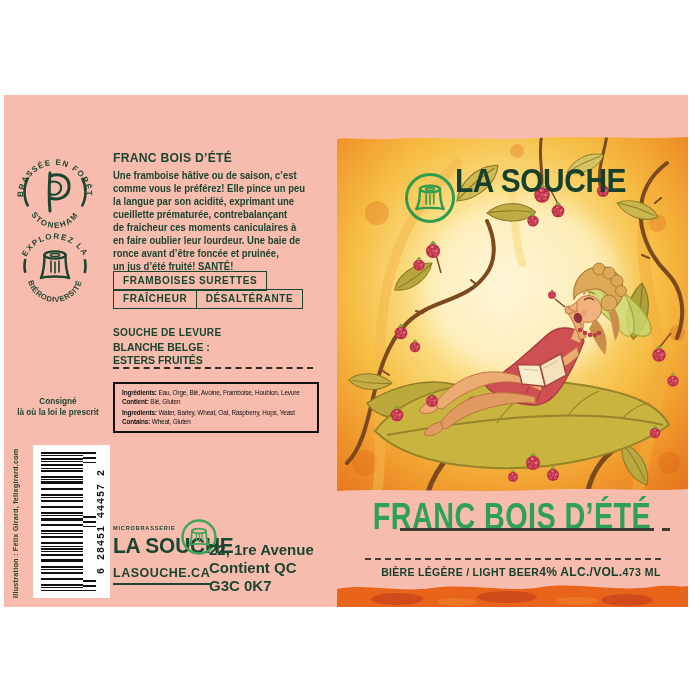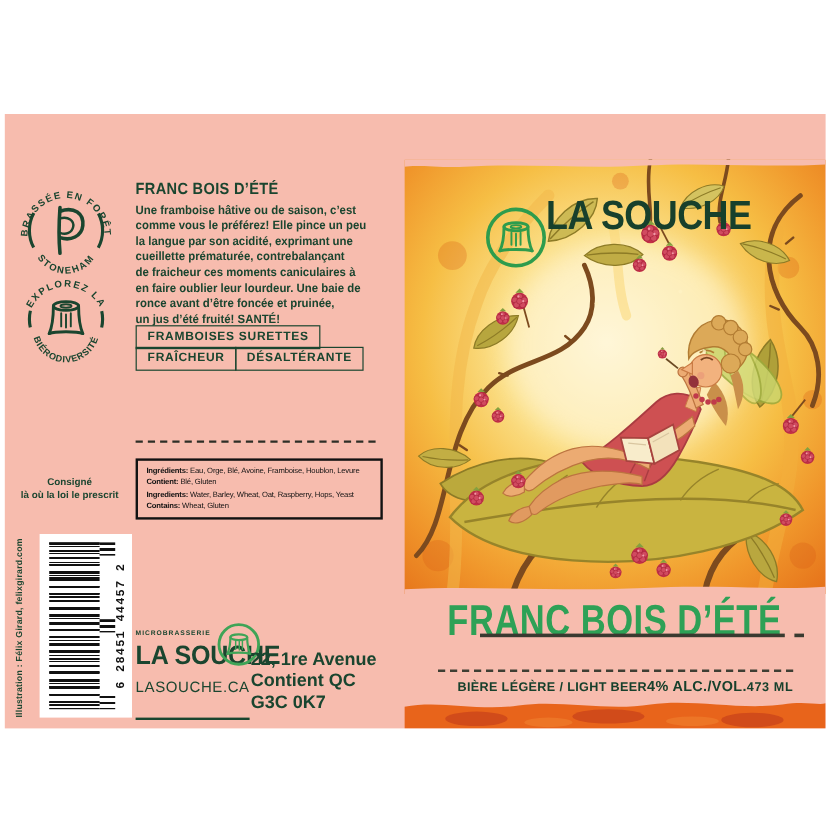--- a/index.html
+++ b/index.html
@@ -56,22 +56,22 @@
     background-image:repeating-linear-gradient(180deg,#111 0 2px,transparent 2px 5px);}
   .bdigits{position:absolute;right:1px;top:0;height:100%;width:13px;writing-mode:vertical-rl;
     transform:rotate(180deg);text-align:center;font-family:"Liberation Mono",monospace;
     font-size:10px;font-weight:700;color:#111;letter-spacing:1px;}
 
   .brandblock{position:absolute;left:109px;top:430px;color:#1A452F;}
   .brand-small{font-size:5.6px;font-weight:800;letter-spacing:.8px;margin-bottom:2px;}
   .brand-name{font-size:22px;font-weight:900;letter-spacing:-.2px;transform:scaleX(.95);
               transform-origin:left center;white-space:nowrap;}
   .badge-small{position:absolute;left:176px;top:423px;}
-  .website{position:absolute;left:109px;top:471px;color:#1A452F;font-size:12.5px;font-weight:400;
-           letter-spacing:.5px;border-bottom:2.5px solid #1A452F;padding-bottom:18px;}
+  .website{position:absolute;left:109px;top:471px;color:#1A452F;font-size:12.5px;font-weight:700;
+           letter-spacing:.5px;border-bottom:2.5px solid #1A452F;padding-bottom:3px;}
   .address{position:absolute;left:205px;top:446px;color:#1A452F;font-size:15px;font-weight:600;
            line-height:18px;}
 
   
   .rpanel{position:absolute;left:333px;top:0;width:351px;height:512px;}
   .illus{position:absolute;left:0;top:38px;width:351px;height:362px;}
   .rlogo-text{position:absolute;left:118px;top:66px;color:#17402C;font-size:34px;font-weight:900;
               letter-spacing:-.5px;transform:scaleX(.88);transform-origin:left center;white-space:nowrap;}
   .rlogo-badge{position:absolute;left:66px;top:76px;}
 
@@ -145,20 +145,25 @@
     <div class="tags">
       <div class="tagrow">
           <span class="tag">FRAMBOISES SURETTES</span>
         </div>
       <div class="tagrow tagrow2">
         <span class="tag">FRAÎCHEUR</span>
         <span class="tag">DÉSALTÉRANTE</span>
       </div>
     </div>
 
+    <div class="yeast">
+      <div class="yh">SOUCHE DE LEVURE</div>
+      <div class="yl">BLANCHE BELGE :</div>
+      <div class="yl">ESTERS FRUITÉS</div>
+    </div>
 
     <div class="dashline"></div>
 
     <div class="ingr">
       <div><b>Ingrédients:</b><span> Eau, Orge, Blé, Avoine, Framboise, Houblon, Levure</span></div>
       <div><b>Contient:</b><span> Blé, Gluten</span></div>
       <div class="gap"></div>
       <div><b>Ingredients:</b><span> Water, Barley, Wheat, Oat, Raspberry, Hops, Yeast</span></div>
       <div><b>Contains:</b><span> Wheat, Gluten</span></div>
     </div>

